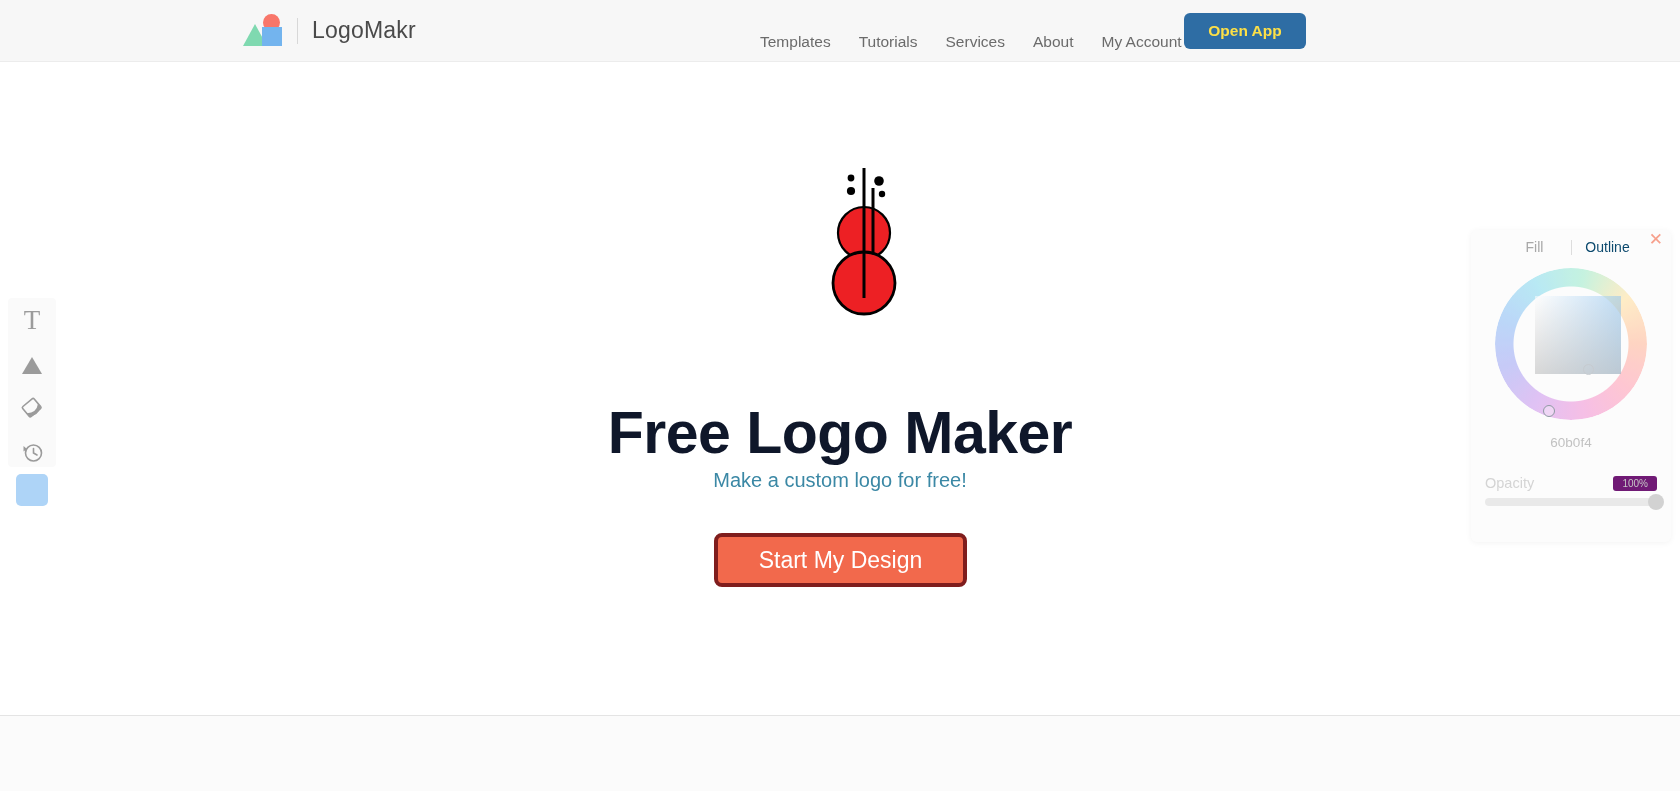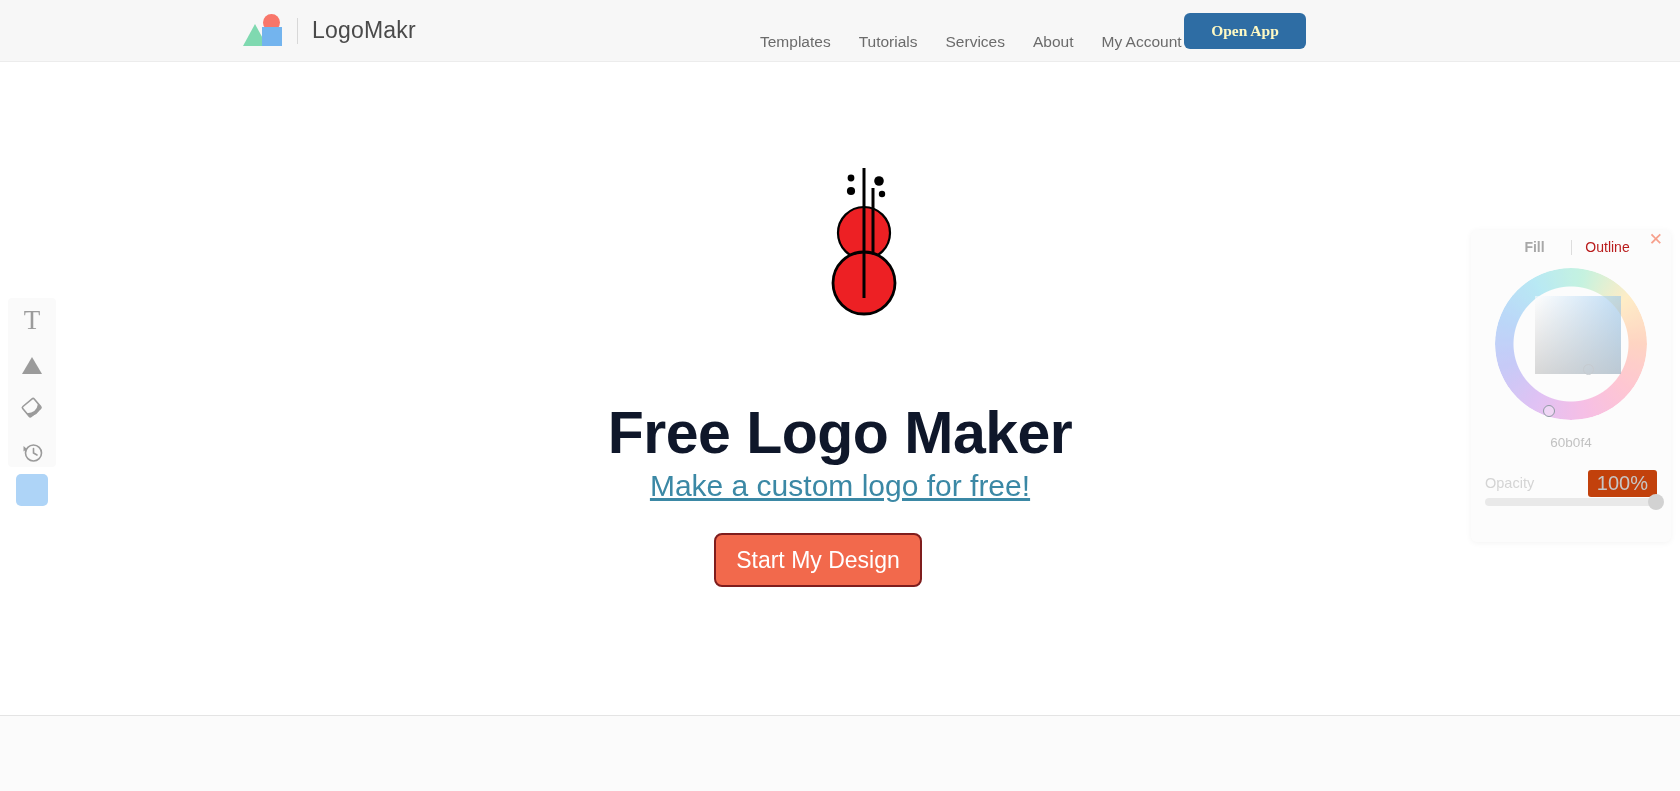--- a/index.html
+++ b/index.html
@@ -92,24 +92,24 @@
 
   .open-app-btn {
     position: absolute;
     left: 1184px;
     top: 13px;
     width: 122px;
     height: 36px;
     background: #2e6da4;
     border: none;
     border-radius: 6px;
-    color: #fef9c3;
+    color: #fde047;
     font-size: 15.5px;
     font-weight: bold;
-    font-family: Liberation Serif, serif;
+    font-family: Liberation Sans, sans-serif;
     cursor: pointer;
   }
 
   
   .canvas {
     position: absolute;
     top: 62px; left: 0;
     width: 1680px;
     height: 653px;
     background: #ffffff;
@@ -191,33 +191,32 @@
     font-weight: bold;
     color: #0f172a;
     letter-spacing: -0.5px;
   }
   .hero-sub {
     position: absolute;
     top: 407px;
     left: 0;
     width: 1680px;
     text-align: center;
-    font-size: 30px;
+    font-size: 20px;
     color: #3b88a5;
-    text-decoration: underline;
   }
 
   .cta {
     position: absolute;
     left: 714px;
     top: 471px;
-    width: 208px;
+    width: 253px;
     height: 54px;
     background: #f2694c;
-    border: 2px solid #7f1d1d;
+    border: 4px solid #7f1d1d;
     border-radius: 8px;
     color: #ffffff;
     font-size: 23px;
     font-family: "Liberation Sans", sans-serif;
     cursor: pointer;
     display: flex;
     align-items: center;
     justify-content: center;
   }
 
@@ -235,26 +234,26 @@
   .picker-tabs {
     position: relative;
     height: 34px;
     display: flex;
     align-items: center;
     justify-content: center;
     gap: 0;
   }
   .picker-tab {
     font-size: 14px;
-    color: #b91c1c;
+    color: #0c4a6e;
     width: 72px;
     text-align: center;
     cursor: pointer;
   }
-  .picker-tab.active { color: #a8a8a8; font-weight: bold; }
+  .picker-tab.active { color: #a8a8a8; }
   .tab-sep {
     width: 1px;
     height: 15px;
     background: #dddddd;
   }
   .picker-close {
     position: absolute;
     right: 8px;
     top: 1px;
     font-size: 17px;
@@ -335,23 +334,23 @@
     height: 26px;
     display: flex;
     align-items: center;
     justify-content: space-between;
   }
   .opacity-label {
     font-size: 14.5px;
     color: #d4d4d4;
   }
   .opacity-value {
-    font-size: 20px;
+    font-size: 10px;
     color: #c6c6c6;
-    background: #c2410c;
+    background: #701a75;
     padding: 2px 9px;
     border-radius: 3px;
     cursor: text;
   }
   .slider {
     position: absolute;
     top: 268px;
     left: 14px;
     width: 172px;
     height: 8px;

